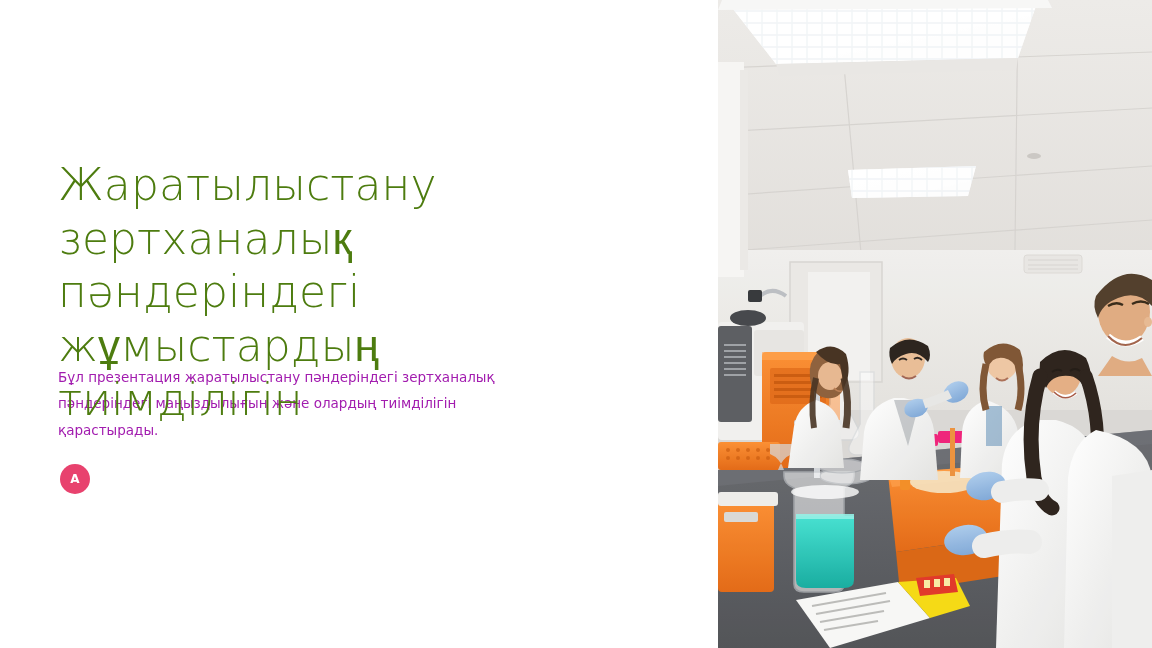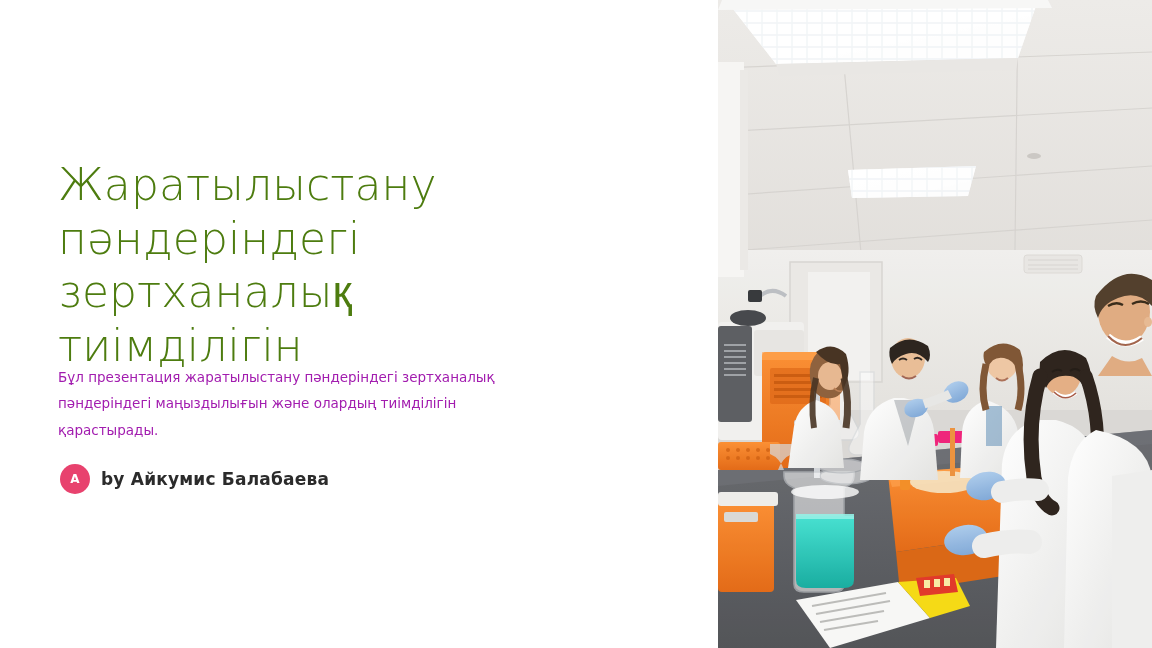--- a/index.html
+++ b/index.html
@@ -103,34 +103,34 @@
 </style>
 </head>
 <body>
 
 <div class="slide">
 
   <div class="text-panel">
 
     <div class="title">
       <span class="tline">Жаратылыстану</span>
+      <span class="tline">зертханалық</span>
       <span class="tline">пәндеріндегі</span>
-      <span class="tline">зертханалық</span>
+      <span class="tline">жұмыстардың</span>
       <span class="tline">тиімділігін</span>
     </div>
 
     <div class="subtitle">
       <span class="sline">Бұл презентация жаратылыстану пәндеріндегі зертханалық</span>
       <span class="sline">пәндеріндегі маңыздылығын және олардың тиімділігін</span>
       <span class="sline">қарастырады.</span>
     </div>
 
     <div class="author-row">
       <div class="avatar">A</div>
-      <div class="author-name">by Айкумис Балабаева</div>
     </div>
 
   </div>
 
   <div class="photo">
     <svg viewBox="0 0 434 648" preserveAspectRatio="xMidYMid slice" aria-hidden="true">
       <defs>
         <linearGradient id="gCeil" x1="0" y1="0" x2="0" y2="1">
           <stop offset="0%" stop-color="#eceae7"></stop>
           <stop offset="100%" stop-color="#dedbd7"></stop>

